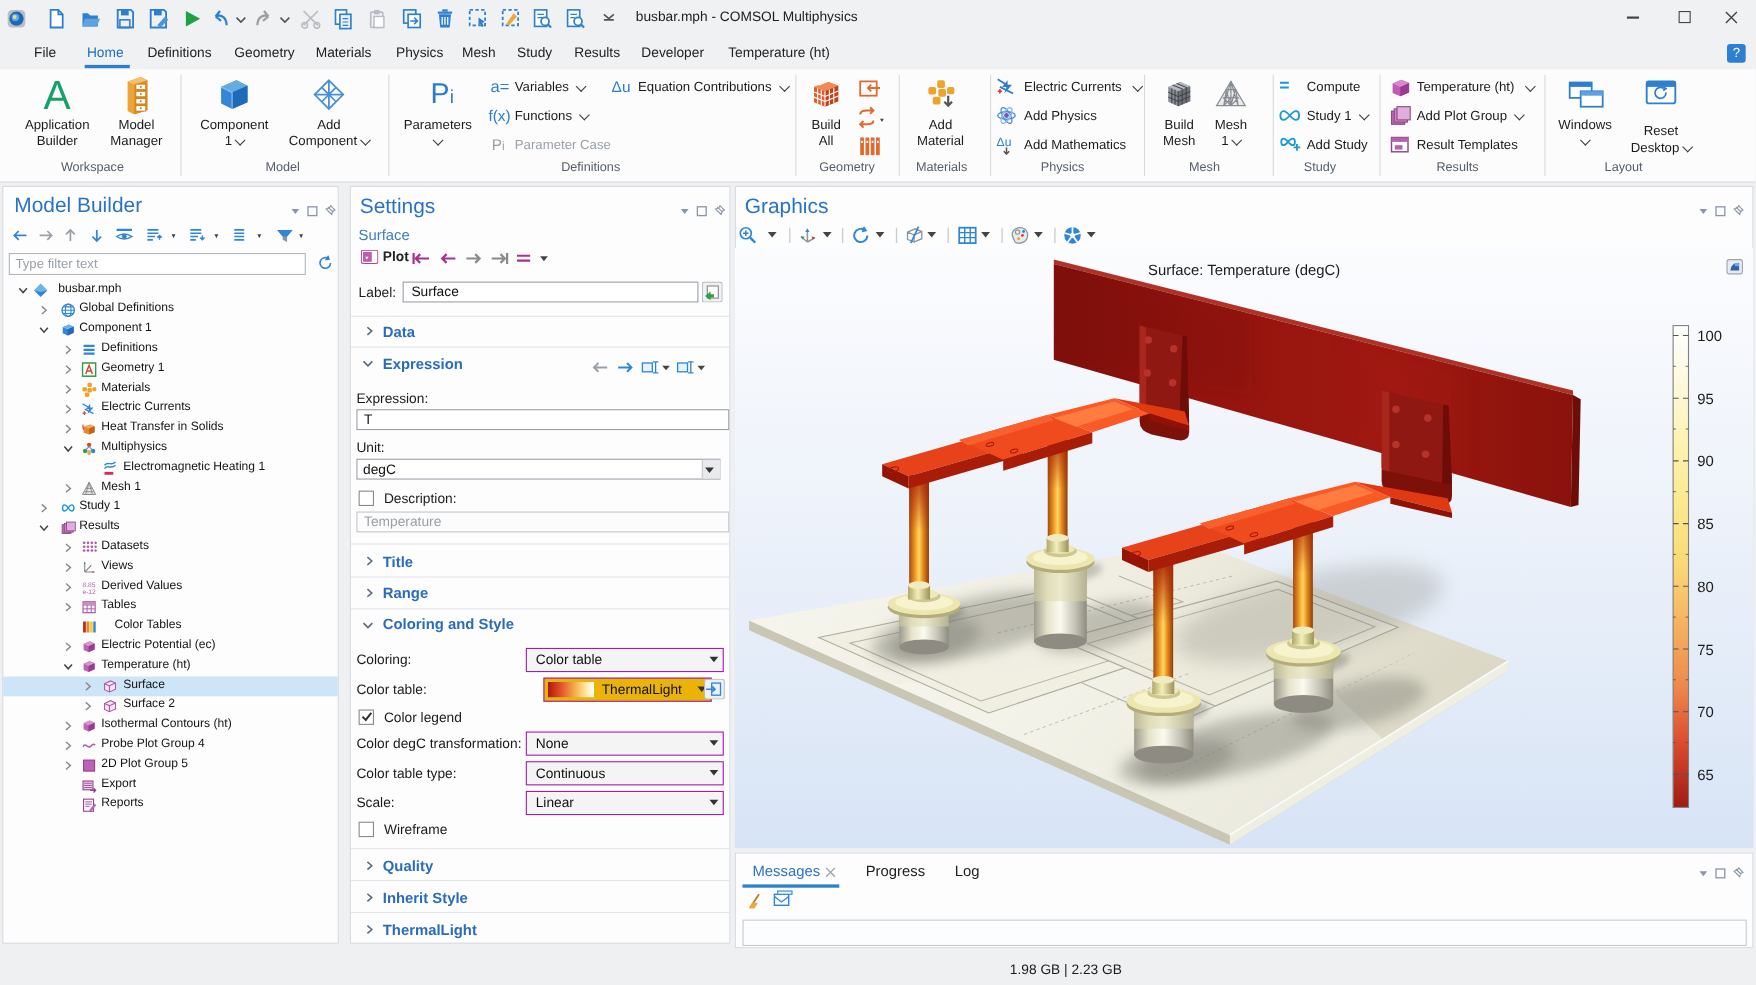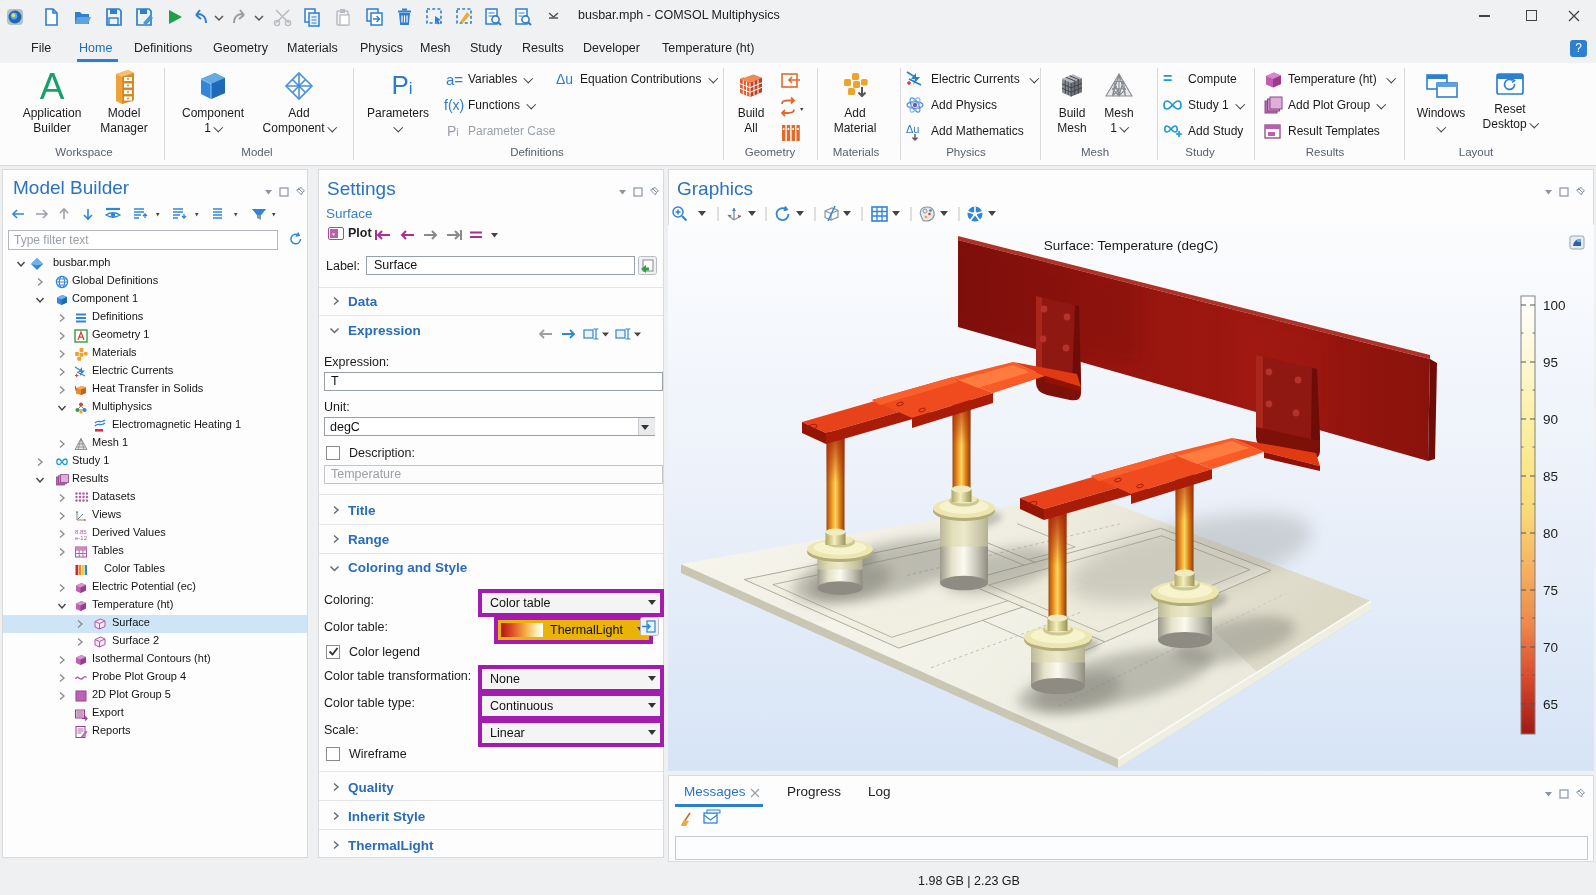--- a/index.html
+++ b/index.html
@@ -1,20 +1,20 @@
 <!DOCTYPE html>
 <html><head><meta charset="utf-8">
 <style>
 html,body{margin:0;padding:0;width:1596px;height:895px;overflow:hidden;
 font-family:"Liberation Sans",sans-serif;background:#eef0f2;}
 .a{position:absolute;}
 .ico{position:absolute;}
 .ttl{color:#2a73c4;font-size:19px;}
 .lbl{font-size:12.5px;color:#1b1b1b;}
-.combo{position:absolute;height:20px;border:4px solid #a21caf;background:#f4f4f4;font-size:12.5px;color:#111;}
+.combo{position:absolute;height:20px;border:1px solid #a21caf;background:#f4f4f4;font-size:12.5px;color:#111;}
 .combo .tx{position:absolute;left:8px;top:3px;}
 .combo .ar{position:absolute;right:4px;top:7px;width:0;height:0;border-left:4px solid transparent;border-right:4px solid transparent;border-top:5px solid #333;}
 .chk{position:absolute;width:12px;height:12px;border:1px solid #8a8a8a;background:#fff;}
 .sep{position:absolute;height:1px;background:#e3e4e8;}
 .sect{position:absolute;color:#2a6cb8;font-size:13.5px;font-weight:bold;}
 .treerow{position:absolute;font-size:11px;color:#141414;white-space:nowrap;}
 .gl{position:absolute;font-size:11.5px;color:#57606a;text-align:center;}
 .rbtxt{font-size:12px;color:#1b1b1b;text-align:center;line-height:15px;}
 .rb2{position:absolute;font-size:12px;color:#1b1b1b;white-space:nowrap;}
 .dva{display:inline-block;width:5.5px;height:5.5px;border-right:1.5px solid #3c3c3c;border-bottom:1.5px solid #3c3c3c;transform:rotate(45deg);vertical-align:middle;margin-left:5px;margin-bottom:4px;}
@@ -323,21 +323,21 @@
     <rect x="2" y="3" width="20" height="4" fill="#2d7fd0"></rect>
     <rect x="12" y="11" width="20" height="14" fill="#fff" stroke="#2d7fd0" stroke-width="1.6"></rect>
     <rect x="12" y="11" width="20" height="4" fill="#5ea3e0"></rect>
   </svg>
 <div class="a rbtxt" style="left:1391px;top:106px;width:100px;">Windows<br><span class="dva" style="margin-left:0"></span></div>
 <svg class="ico" style="left:1494px;top:71px" width="32" height="30" viewBox="0 0 32 30">
     <rect x="3" y="3" width="26" height="20" rx="2" fill="#fff" stroke="#2d7fd0" stroke-width="1.7"></rect>
     <rect x="3" y="3" width="26" height="5" fill="#2d7fd0"></rect>
     <path d="M20.5 13 a5 5 0 1 1 -2 -3.6 M18 8 l2.5 1.5 -2.5 1.8" fill="none" stroke="#2d7fd0" stroke-width="1.6"></path>
   </svg>
-<div class="a rbtxt" style="left:1460px;top:102px;width:100px;">Reset<br>Desktop <span class="dva" style="margin-left:1px"></span></div>
+<div class="a rbtxt" style="left:1460px;top:112px;width:100px;">Reset<br>Desktop <span class="dva" style="margin-left:1px"></span></div>
 
 <div class="a" style="left:2px;top:169px;width:306px;height:689px;background:#fdfdfe;border:1px solid #d8dade;box-sizing:border-box;"></div>
 <div class="a ttl" style="left:13px;top:177px;">Model Builder</div>
 <svg class="a" style="left:264px;top:186px" width="44" height="12" viewBox="0 0 44 12">
     <path d="M1 4 l7 0 -3.5 4.5 Z" fill="#8a96a4"></path>
     <rect x="16" y="2" width="8" height="8" fill="none" stroke="#8a96a4" stroke-width="1.2"></rect>
     <path d="M34 2 l5 5 M36.5 1 l4 4 -2 1 -1 3 -5 -5 3 -1 Z" stroke="#8a96a4" stroke-width="1" fill="none"></path>
   </svg>
 <svg class="a" style="left:10px;top:205px" width="270" height="18" viewBox="0 0 270 18">
 <g stroke="#2f86d6" stroke-width="1.6" fill="none">
@@ -724,21 +724,21 @@
 <svg class="a" style="left:640px;top:617px" width="19" height="19" viewBox="0 0 19 19">
     <rect x="0.5" y="0.5" width="18" height="18" rx="2" fill="#f0f1f2" stroke="#b8bcc2"></rect>
     <rect x="7" y="4" width="8" height="11" fill="#eaf2fa" stroke="#2f86d6" stroke-width="1.2"></rect>
     <path d="M2 9.5 h8 M7.5 7 L10 9.5 L7.5 12" stroke="#2f86d6" stroke-width="1.4" fill="none"></path>
   </svg>
 <div class="chk" style="left:326px;top:645px;"></div>
 <svg class="a" style="left:327px;top:645px" width="13" height="13" viewBox="0 0 13 13">
     <path d="M2.5 6.5 L5.5 9.5 L10.5 3" fill="none" stroke="#333" stroke-width="1.8"></path>
   </svg>
 <div class="a lbl" style="left:349px;top:645px;">Color legend</div>
-<div class="a lbl" style="left:324px;top:669px;">Color table transformation:</div>
+<div class="a lbl" style="left:324px;top:669px;">Color degC transformation:</div>
 <div class="combo" style="left:478px;top:665px;width:178px;">
     <span class="tx">None</span>
     <span class="ar"></span>
   </div>
 <div class="a lbl" style="left:324px;top:696px;">Color table type:</div>
 <div class="combo" style="left:478px;top:692px;width:178px;">
     <span class="tx">Continuous</span>
     <span class="ar"></span>
   </div>
 <div class="a lbl" style="left:324px;top:723px;">Scale:</div>

